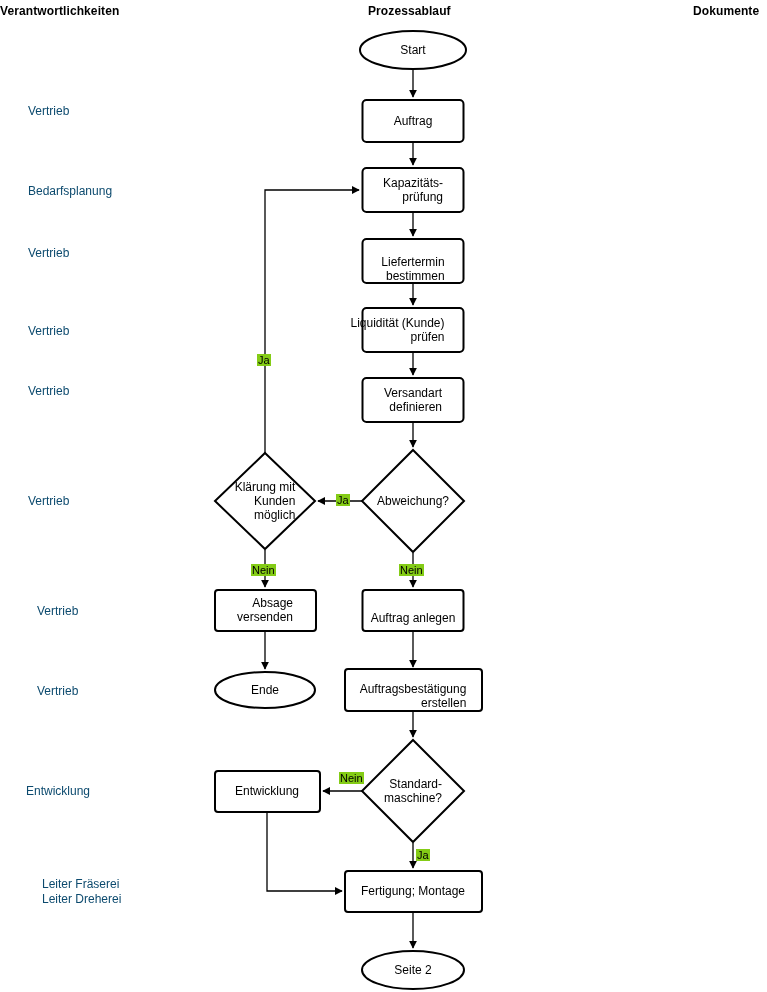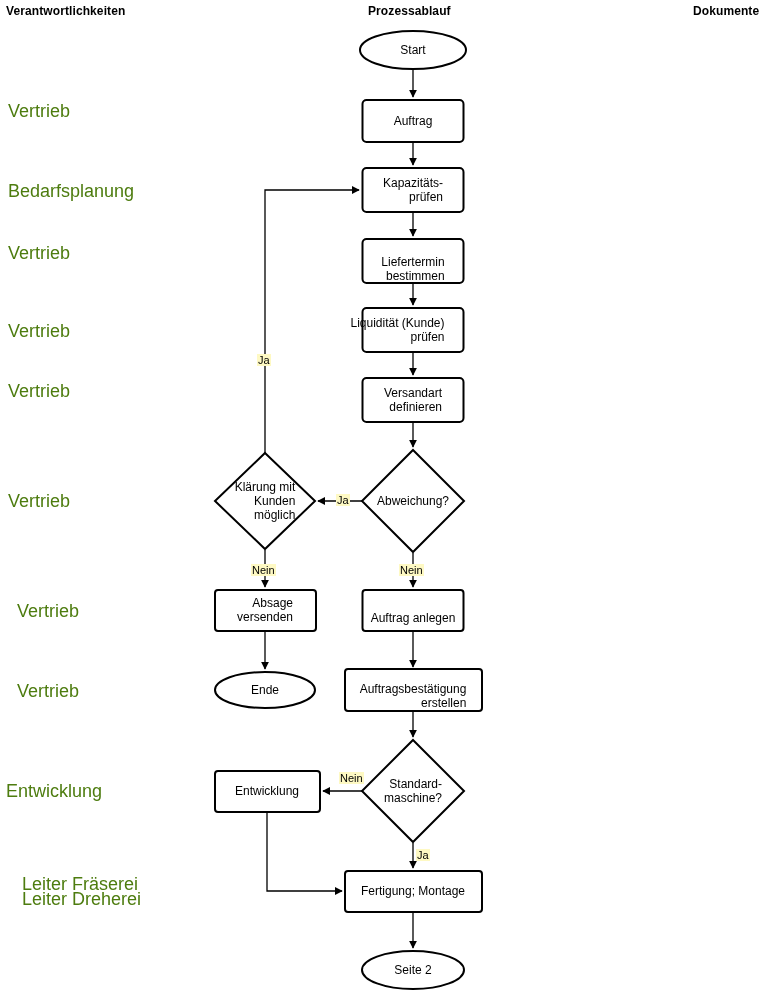--- a/index.html
+++ b/index.html
@@ -19,50 +19,51 @@
     overflow: hidden;
   }
   .col-header {
     position: absolute;
     font-size: 12px;
     font-weight: bold;
     color: #000000;
     white-space: nowrap;
     letter-spacing: 0.1px;
   }
-  #hdr-resp { left: 6px;  top: 4px; }
+  #hdr-resp { left: 0;  top: 4px; }
   #hdr-proc { left: 368px; top: 4px; }
   #hdr-docs { left: 693px; top: 4px; }
 
   .resp-label {
     position: absolute;
-    font-size: 18px;
-    color: #4d7c0f;
+    font-size: 12px;
+    color: #0c4a6e;
     white-space: nowrap;
     line-height: 15px;
+    margin-left: 20px;
   }
 
   .node-text {
     position: absolute;
     font-size: 12px;
     color: #000000;
     text-align: right;
     line-height: 14px;
     display: flex;
     align-items: center;
     justify-content: center;
     pointer-events: none;
     white-space: pre-line;
   }
   .edge-label {
     position: absolute;
     font-size: 11px;
     color: #000000;
     white-space: nowrap;
-    background: #fef9c3;
+    background: #84cc16;
     padding: 0 1px;
     line-height: 12px;
   }
   svg.canvas {
     position: absolute;
     left: 0; top: 0;
     width: 767px;
     height: 992px;
   }
 </style>
@@ -133,21 +134,21 @@
       <div class="resp-label" style="left: 17px; top: 604px;">Vertrieb</div>
       <div class="resp-label" style="left: 17px; top: 684px;">Vertrieb</div>
       <div class="resp-label" style="left: 6px; top: 784px;">Entwicklung</div>
       <div class="resp-label" style="left: 22px; top: 877px;">Leiter Fräserei</div>
       <div class="resp-label" style="left: 22px; top: 892px;">Leiter Dreherei</div>
     </div>
   <div id="node-labels">
       <div class="node-text" style="left: 350px; top: 31px; width: 126px; height: 38px;">Start</div>
       <div class="node-text" style="left: 352.5px; top: 100px; width: 121px; height: 42px;">Auftrag</div>
       <div class="node-text" style="left: 352.5px; top: 168px; width: 121px; height: 44px;">Kapazitäts-
-prüfen</div>
+prüfung</div>
       <div class="node-text" style="left: 352.5px; top: 239px; width: 121px; height: 60px;">Liefertermin
 bestimmen</div>
       <div class="node-text" style="left: 337px; top: 308px; width: 121px; height: 44px;">Liquidität (Kunde)
 prüfen</div>
       <div class="node-text" style="left: 352.5px; top: 378px; width: 121px; height: 44px;">Versandart
 definieren</div>
       <div class="node-text" style="left: 352px; top: 450px; width: 122px; height: 102px;">Abweichung?</div>
       <div class="node-text" style="left: 205px; top: 453px; width: 120px; height: 96px;">Klärung mit
 Kunden
 möglich</div>

